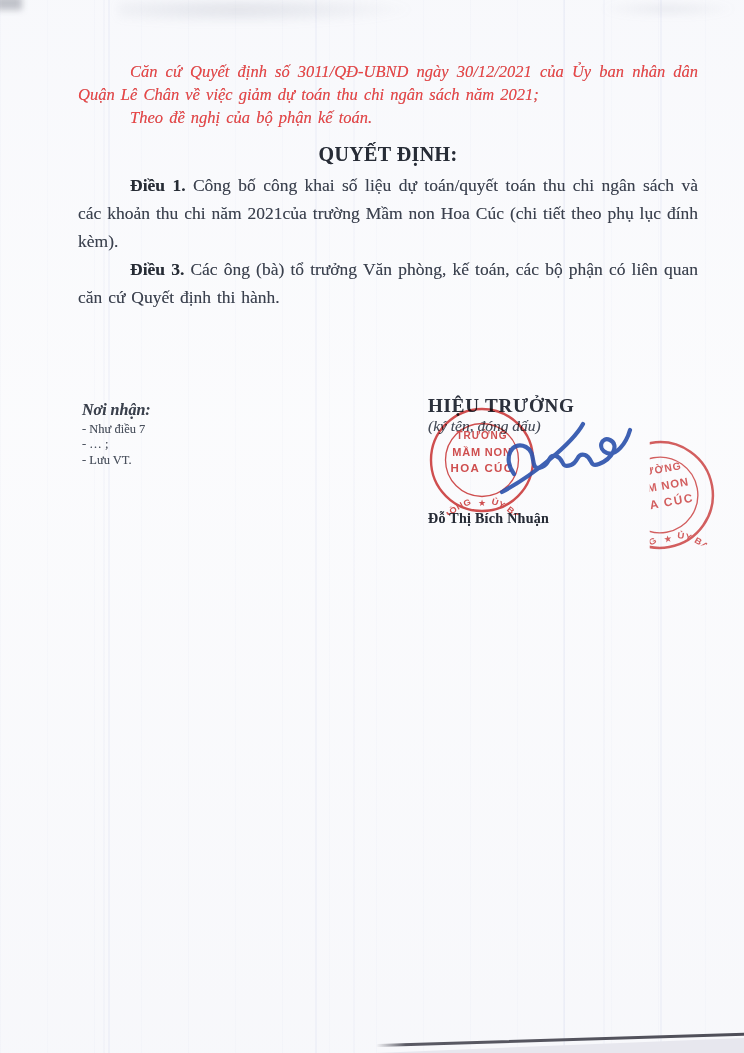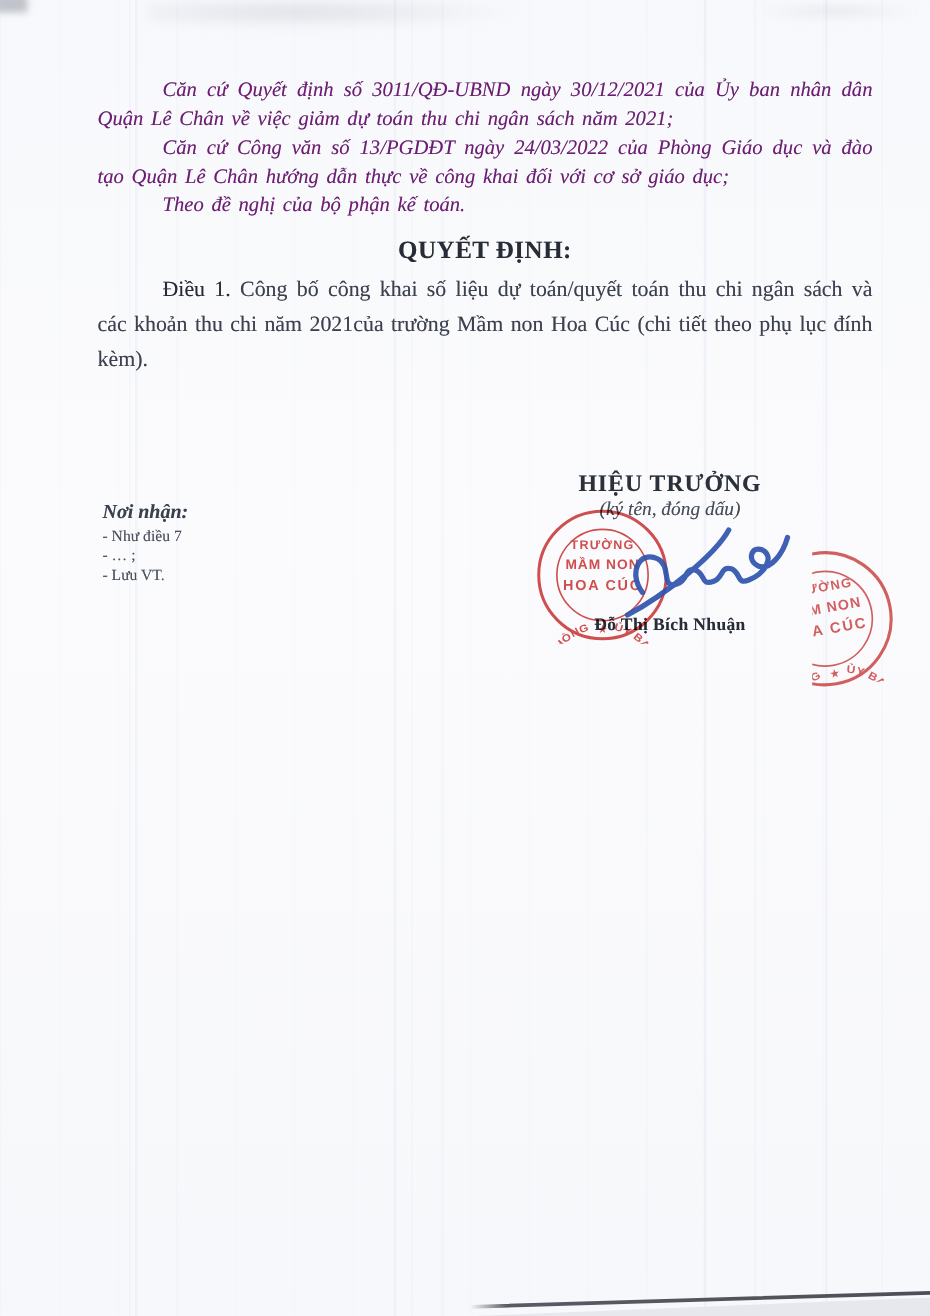--- a/index.html
+++ b/index.html
@@ -27,46 +27,46 @@
   .smudge.s3{left:-4px;top:-4px;width:26px;height:14px;background:rgba(90,95,110,0.35);filter:blur(3px);}
 
   .content{
     position:absolute;left:78px;right:46px;top:0;
     text-align:justify;
     text-shadow:0 0 0.5px rgba(62,68,84,0.45);
   }
   .preamble{
     margin:0;font-style:italic;
     font-size:16.5px;line-height:23px;
-    text-indent:52px;color:#701a75;
+    text-indent:52px;color:#ef4444;
     word-spacing:2px;
   }
   .preamble.first{margin-top:60px;}
   .doc-title{
     margin:13px 0 5px 0;
     text-align:center;font-weight:bold;
     font-size:20px;line-height:24px;letter-spacing:0.4px;
     color:#272c36;text-indent:0;font-family:Liberation Serif, serif;
   }
   .article{
     margin:0;font-size:17.5px;line-height:28px;
     text-indent:52px;word-spacing:1.5px;
   }
-  .article .lbl{font-weight:normal;color:#262b34;}
+  .article .lbl{font-weight:bold;color:#262b34;}
 
   .recipients{
     position:absolute;left:82px;top:402px;
     font-size:12.5px;line-height:15.5px;color:#49505c;
     text-shadow:0 0 0.4px rgba(62,68,84,0.4);
   }
   .recipients .head{font-weight:bold;font-style:italic;font-size:16px;color:#3a404c;margin-bottom:4px;}
 
   .sig-block{
-    position:absolute;left:428px;top:377px;width:216px;
-    text-align:center;color:#2e3440;
+    position:absolute;left:428px;top:395px;width:216px;
+    color:#2e3440;
     text-shadow:0 0 0.4px rgba(62,68,84,0.4);
   }
   .sig-role{font-weight:bold;font-size:19px;line-height:21px;letter-spacing:0.8px;color:#2b303b;}
   .sig-note{font-style:italic;font-size:15.5px;line-height:20px;color:#454c58;}
   .sig-name{font-weight:bold;font-size:14px;line-height:22px;margin-top:72px;letter-spacing:0.3px;color:#272c36;}
 
   .stamp{position:absolute;mix-blend-mode:multiply;pointer-events:none;}
   .stamp-main{left:427px;top:405px;width:110px;height:110px;opacity:0.92;}
   .stamp-partial-wrap{
     position:absolute;left:603px;top:438px;width:114px;height:114px;
@@ -101,26 +101,26 @@
   <div class="scanline" style="left:108px"></div>
   <div class="scanline" style="left:315px"></div>
   <div class="scanline" style="left:563px"></div>
   <div class="scanline" style="left:660px"></div>
   <div class="smudge s1"></div>
   <div class="smudge s2"></div>
   <div class="smudge s3"></div>
 
   <div class="content">
     <p class="preamble first">Căn cứ Quyết định số 3011/QĐ-UBND ngày 30/12/2021 của Ủy ban nhân dân Quận Lê Chân về việc giảm dự toán thu chi ngân sách năm 2021;</p>
-    <p class="preamble">Căn cứ Công văn số 13/PGDĐT ngày 24/03/2022 của Phòng Giáo dục và đào tạo Quận Lê Chân hướng dẫn thực về công khai đối với cơ sở giáo dục;</p>
     <p class="preamble">Theo đề nghị của bộ phận kế toán.</p>
 
     <h1 class="doc-title">QUYẾT ĐỊNH:</h1>
 
     <p class="article"><span class="lbl">Điều 1.</span><span> Công bố công khai số liệu dự toán/quyết toán thu chi ngân sách và các khoản thu chi năm 2021của trường Mầm non Hoa Cúc (chi tiết theo phụ lục đính kèm).</span></p>
+    <p class="article"><span class="lbl">Điều 3.</span><span> Các ông (bà) tổ trưởng Văn phòng, kế toán, các bộ phận có liên quan căn cứ Quyết định thi hành.</span></p>
   </div>
 
   <div class="recipients">
     <div class="head">Nơi nhận:</div>
     <div>- Như điều 7</div>
     <div>- … ;</div>
     <div>- Lưu VT.</div>
   </div>
 
   <div class="sig-block">

